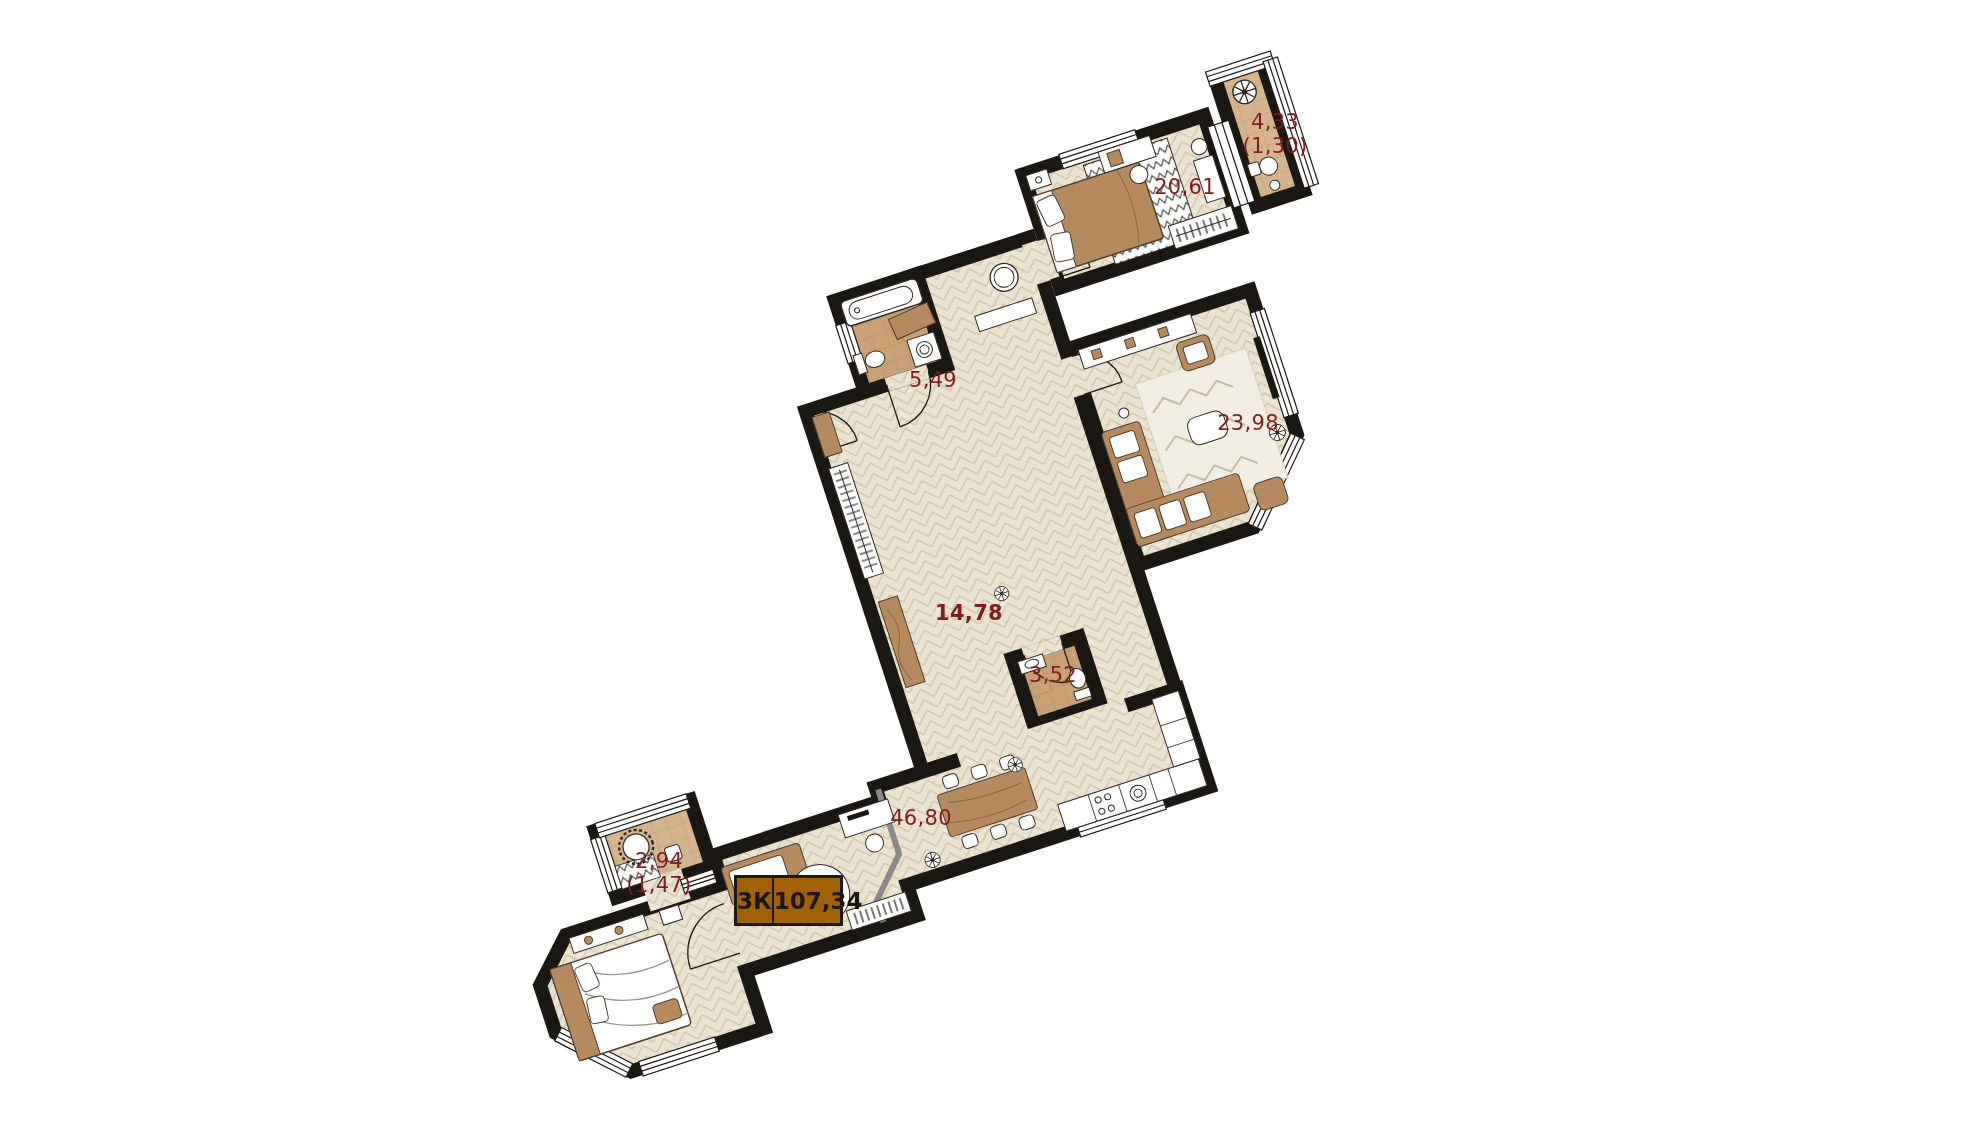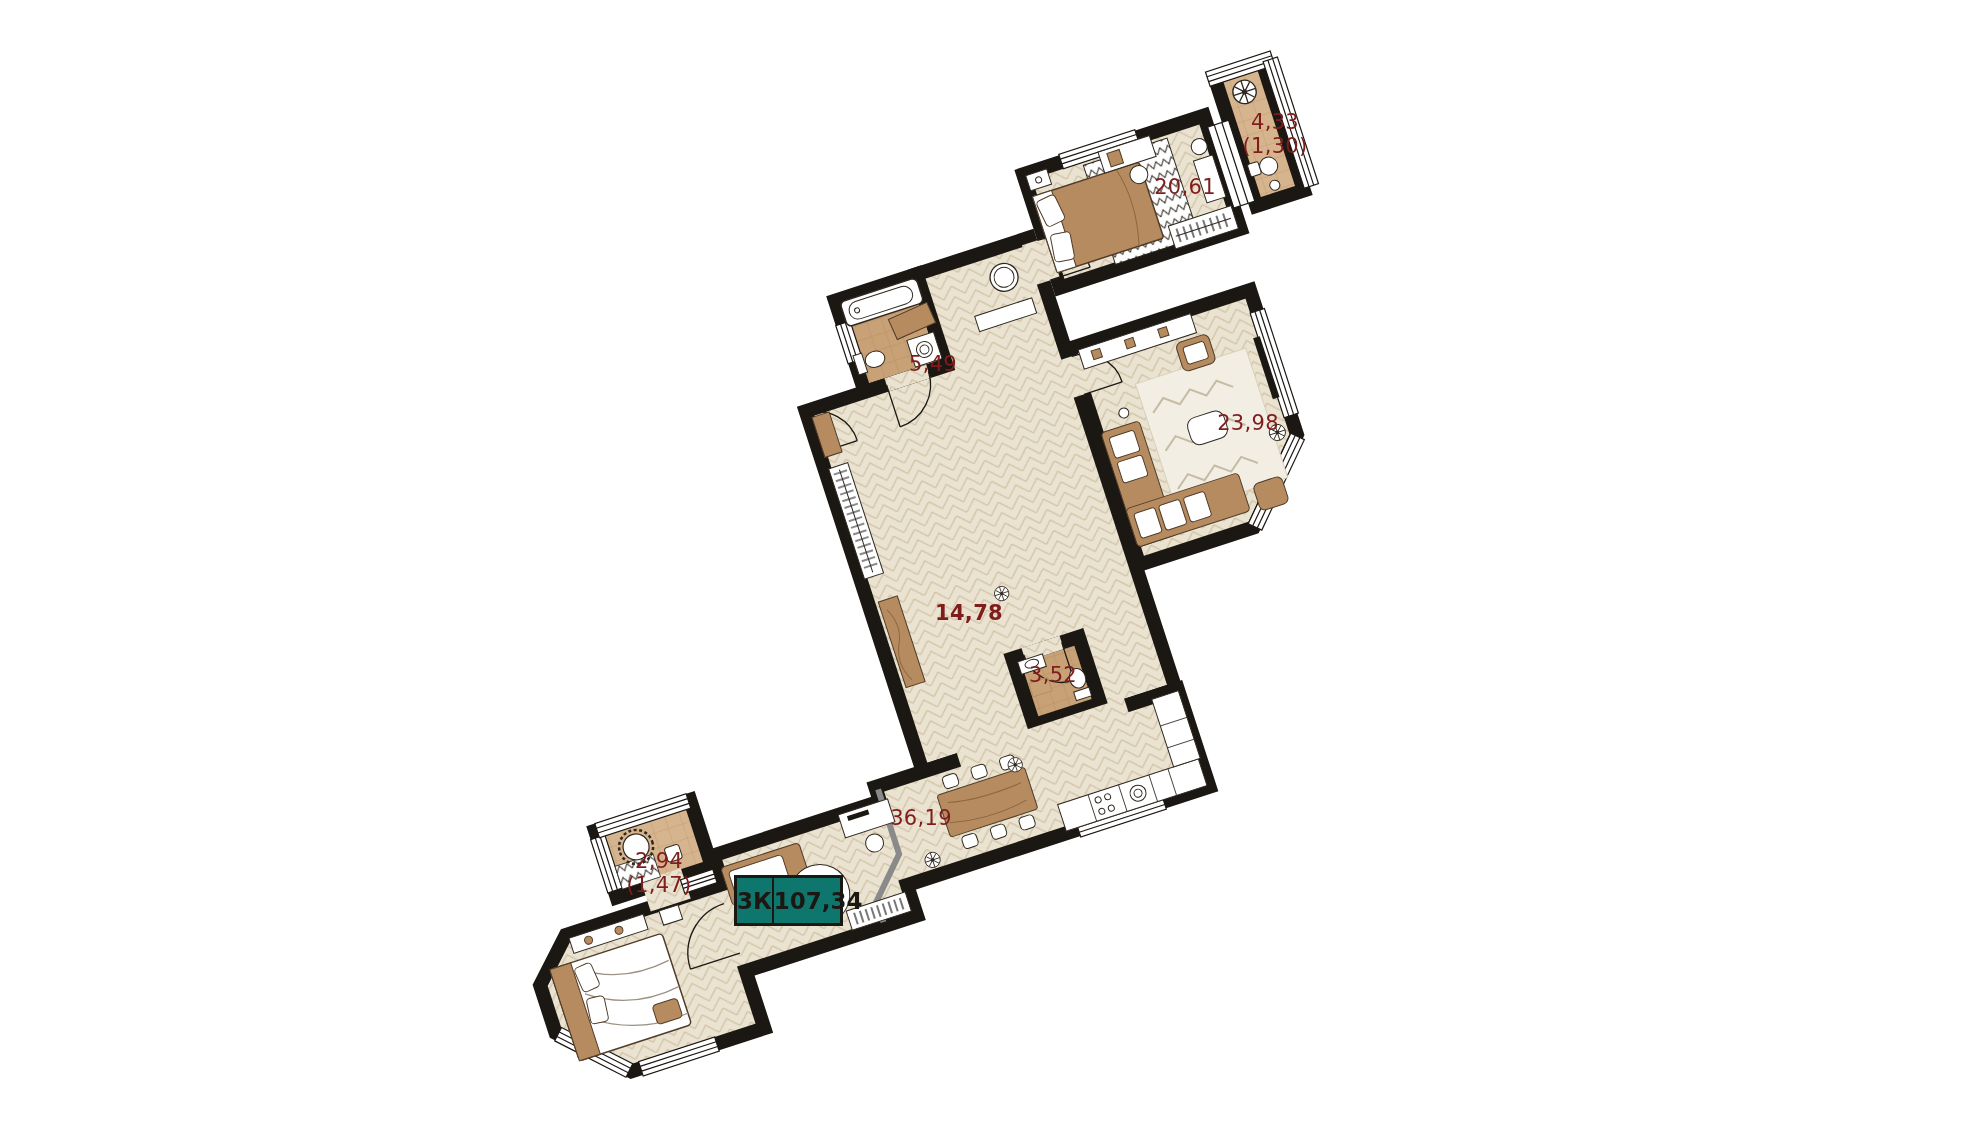--- a/index.html
+++ b/index.html
@@ -1,21 +1,21 @@
 <!DOCTYPE html>
 <html><head>
 <meta charset="utf-8">
 <style>
   html,body{margin:0;padding:0;background:#ffffff;}
   .canvas{position:relative;width:1980px;height:1143px;background:#fff;overflow:hidden;
           font-family:"DejaVu Sans","Liberation Sans",sans-serif;}
   .plan-svg{position:absolute;left:0;top:0;}
   .rlabel{position:absolute;transform:translate(-50%,-50%);font-size:21px;color:#7f1d1d;
           letter-spacing:.3px;text-align:center;line-height:24px;}
-  .areabox{position:absolute;left:734px;top:875px;width:109px;height:51px;background:#0f766e;
+  .areabox{position:absolute;left:734px;top:875px;width:109px;height:51px;background:#a16207;
            border:3px solid #1b1713;box-sizing:border-box;display:flex;align-items:stretch;}
   .areabox .cell{display:flex;align-items:center;justify-content:center;font-weight:bold;
                  font-size:23px;color:#1b1713;}
   .areabox .cell.type{width:42px;border-right:2px solid #1b1713;}
   .areabox .cell.total{flex:1;}
 </style>
 </head>
 <body>
 
 <div class="canvas">
@@ -271,25 +271,25 @@
         <rect x="-752" y="470" width="40" height="24" fill="url(#zig)" stroke="#2e2820" stroke-width="0.8"></rect>
         <circle cx="-726" cy="458" r="13" fill="#fff" stroke="#2e2820" stroke-width="1.2"></circle>
         <circle cx="-726" cy="458" r="17" fill="none" stroke="#2e2820" stroke-width="2.5" stroke-dasharray="3 2.5"></circle>
         <rect x="-700" y="468" width="15" height="15" rx="3" fill="#fff" stroke="#2e2820"></rect>
       </g>
     </g>
   </svg>
 
   <div class="rlabel" style="left:1185px;top:187px;">20,61</div>
   <div class="rlabel" style="left:1275px;top:134px;"><span>4,33</span><br><span>(1,30)</span></div>
-  <div class="rlabel" style="left:933px;top:364px;">5,49</div>
+  <div class="rlabel" style="left:933px;top:380px;">5,49</div>
   <div class="rlabel" style="left:1232px;top:423px;margin-left:16px;">23,98</div>
   <div class="rlabel" style="left:969px;top:613px;font-weight:bold;">14,78</div>
   <div class="rlabel" style="left:1053px;top:675px;">3,52</div>
-  <div class="rlabel" style="left:921px;top:818px;">36,19</div>
+  <div class="rlabel" style="left:921px;top:818px;">46,80</div>
   <div class="rlabel" style="left:659px;top:873px;"><span>2,94</span><br><span>(1,47)</span></div>
 
   <div class="areabox">
     <div class="cell type">3К</div>
     <div class="cell total">107,34</div>
   </div>
 
 </div>
 
 </body></html>

